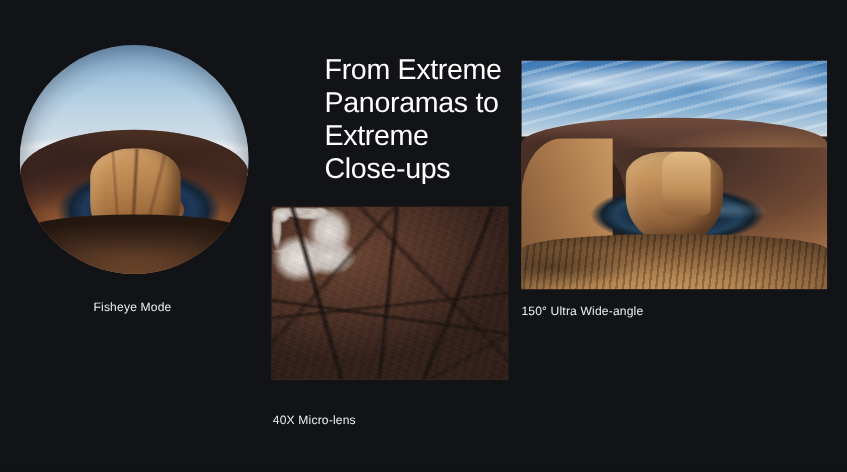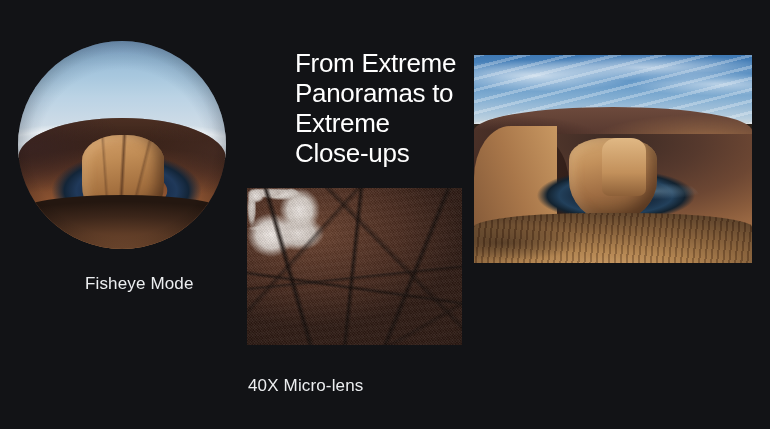--- a/index.html
+++ b/index.html
@@ -29,21 +29,21 @@
     font-weight: 400;
     letter-spacing: -0.3px;
     white-space: pre-line;
     margin-left: 41px;
   }
 
   
   .caption {
     position: absolute;
     color: #eceef0;
-    font-size: 17px;
+    font-size: 11px;
     letter-spacing: 0.15px;
     white-space: nowrap;
   }
   #caption-fisheye { left: 85px;  top: 274px; }
   #caption-micro   { left: 248px; top: 376px; }
   #caption-wide    { left: 474px; top: 277px; }
 
   
   #fisheye-wrap {
     position: absolute;
@@ -339,14 +339,15 @@
     <div class="wd-layer wd-wall-left"></div>
     <div class="wd-layer wd-wall-right"></div>
     <div class="wd-layer wd-river"></div>
     <div class="wd-layer wd-river-glint"></div>
     <div class="wd-layer wd-butte"></div>
     <div class="wd-layer wd-butte-face"></div>
     <div class="wd-layer wd-fore"></div>
     <div class="wd-layer wd-fore-tex"></div>
     <div class="wd-layer wd-vig"></div>
   </div>
+  <div class="caption" id="caption-wide">150° Ultra Wide-angle</div>
 
 </div>
 
 </body></html>

